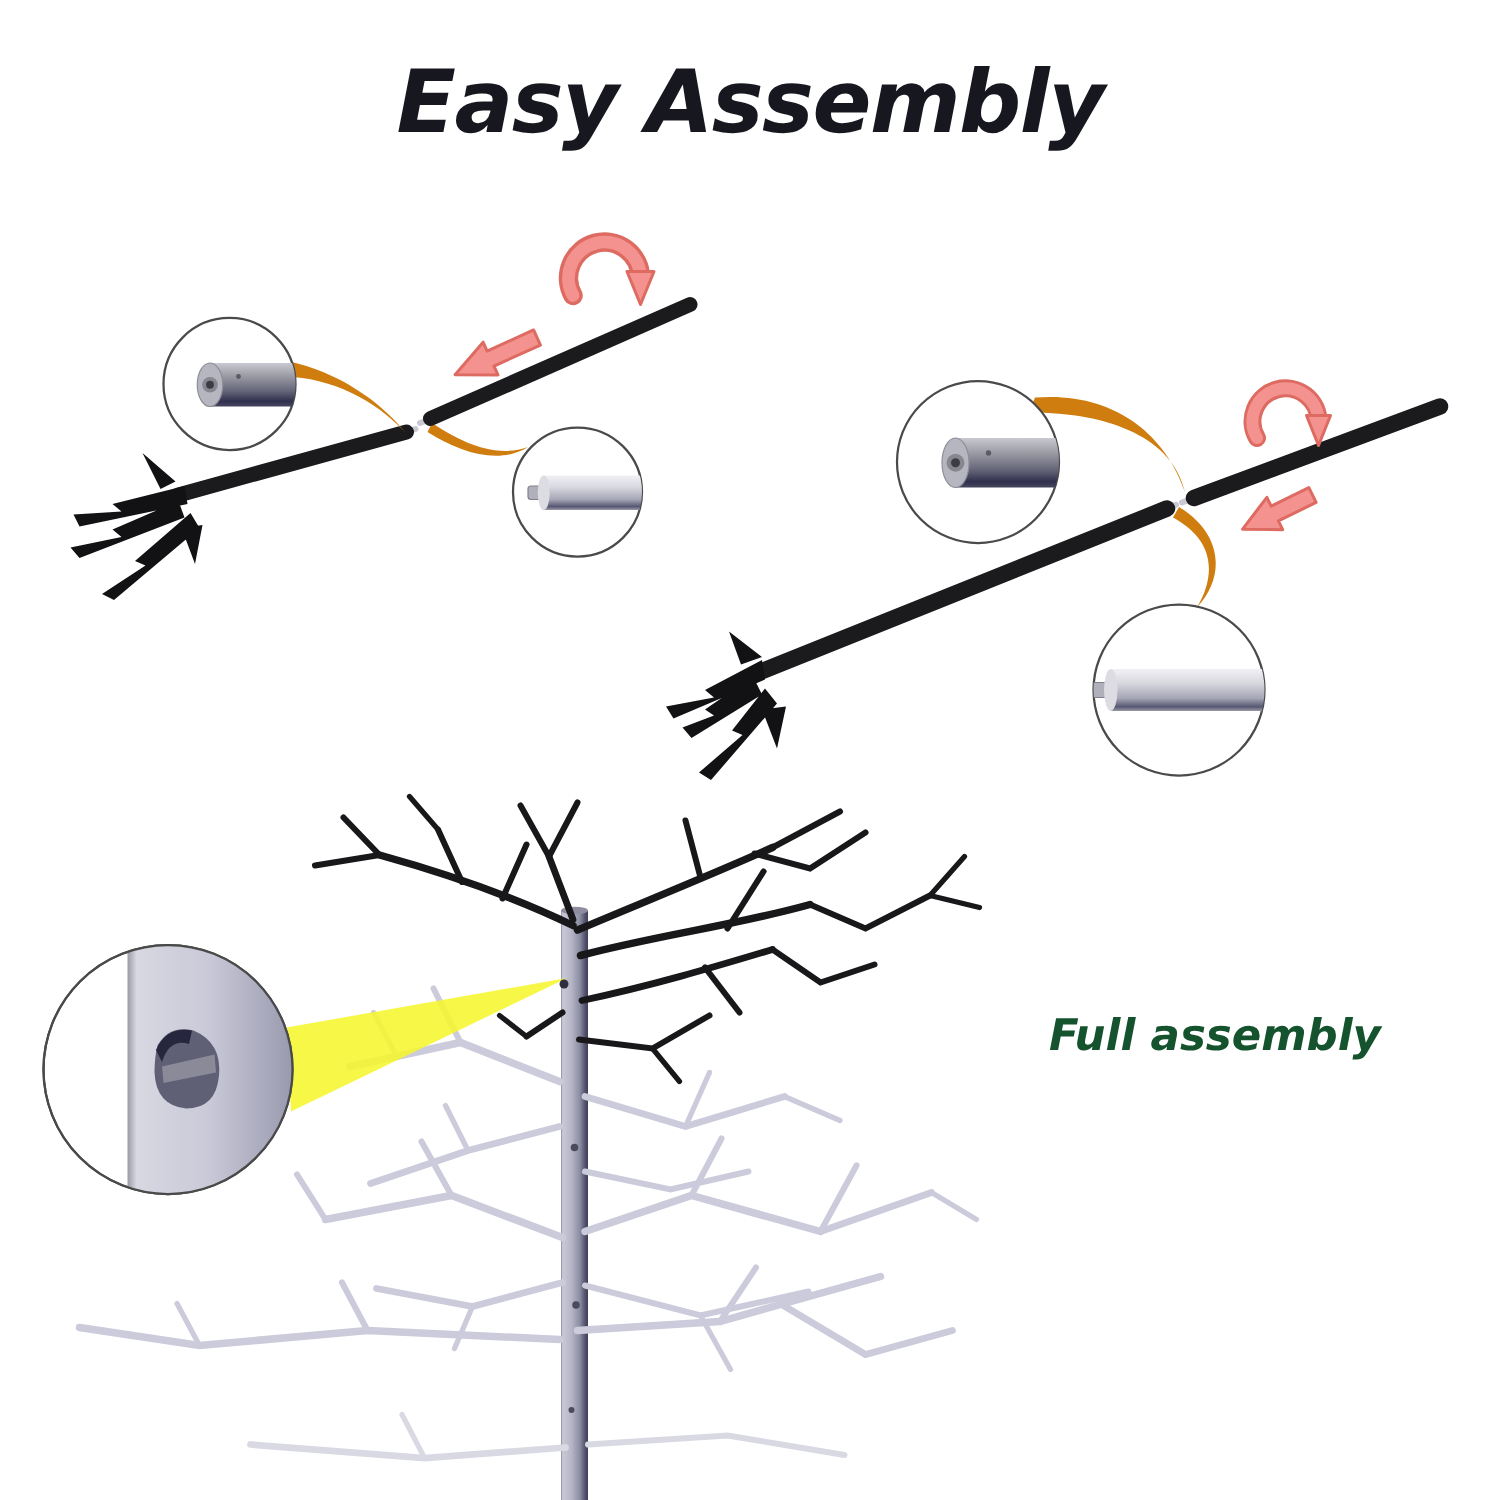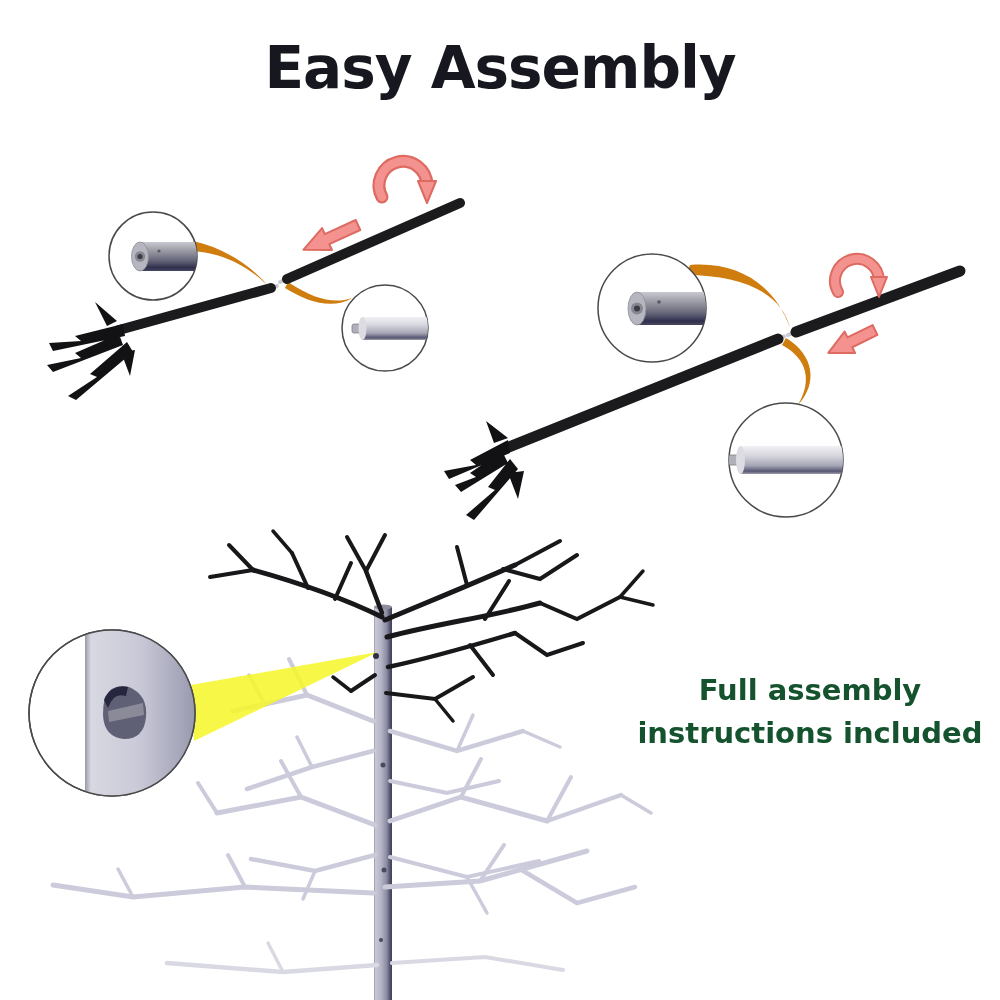--- a/index.html
+++ b/index.html
@@ -1,17 +1,17 @@
 <!DOCTYPE html>
 <html><head>
 <meta charset="utf-8">
 <style>
   html,body{margin:0;padding:0;background:#fff;}
   .canvas{position:relative;width:1000px;height:1000px;background:#ffffff;overflow:hidden;
-          font-family:"DejaVu Sans","Liberation Sans",sans-serif;}
+          font-family:"DejaVu Sans","Liberation Sans",sans-serif;font-style:italic;}
   .title{position:absolute;top:34px;left:0;width:100%;margin:0;text-align:center;
          font-size:58px;font-weight:bold;letter-spacing:-1px;}
   .caption{position:absolute;left:620px;top:669px;width:380px;text-align:center;
            font-size:29px;font-weight:bold;line-height:43px;}
   .caption div{white-space:nowrap;}
   .svg-abs{position:absolute;}
   #svg-step1{left:35px;top:140px;}
   #svg-step2{left:440px;top:235px;}
   #svg-tree{left:15px;top:525px;}
 </style>
@@ -269,16 +269,15 @@
         <path d="M90,172 Q98,158 114,162 Q133,170 131,192 Q129,214 109,214 Q89,212 88,190 Q88,180 90,172 Z" fill="#5f5f75"></path>
         <path d="M89,175 Q96,159 113,162 L111,171 Q98,167 93,183 Z" fill="#26263e"></path>
         <path d="M93,186 L128,178 L129,190 L94,197 Z" fill="#8f8f9d" opacity="0.9"></path>
       </g>
       <circle cx="97" cy="188" r="83" fill="none" stroke-width="1.5" stroke="#4a4a4a"></circle>
     </g>
   </svg>
 
   <div class="caption" style="color: #14532d;">
     <div>Full assembly</div>
-    <div>instructions included</div>
   </div>
 
 </div>
 
 </body></html>

